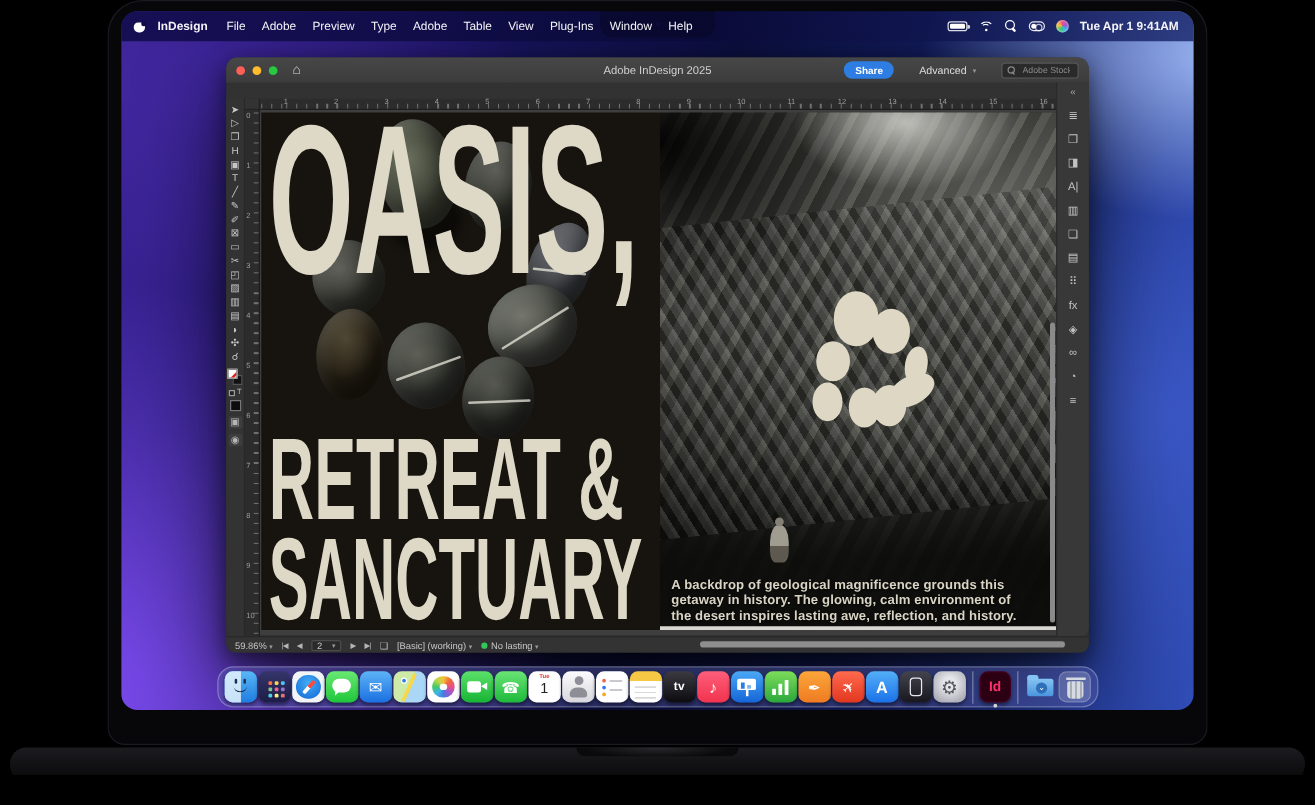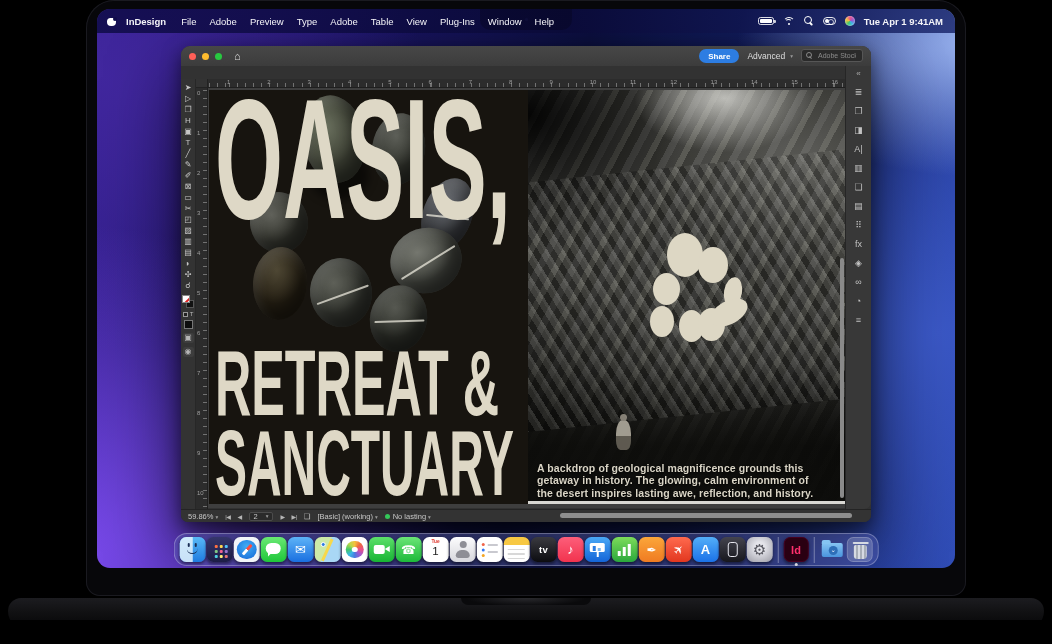--- a/index.html
+++ b/index.html
@@ -57,21 +57,21 @@
 
   
   #win{position:absolute;left:84px;top:37px;width:690px;height:476px;background:#323232;border-radius:9px 9px 7px 7px;
        box-shadow:0 30px 70px rgba(0,0,0,.65),0 6px 18px rgba(0,0,0,.5);z-index:4;font-size:8px;color:#c9c9c9;}
   #titlebar{position:absolute;left:0;top:0;right:0;height:20px;background:linear-gradient(#474747,#3c3c3c);
             border-radius:9px 9px 0 0;display:flex;align-items:center;padding:0 8px;}
   .tl{width:7px;height:7px;border-radius:50%;margin-right:6px;flex:none;}
   .tl.red{background:#ff5f57;} .tl.yel{background:#febc2e;} .tl.grn{background:#28c840;}
   .home{font-size:11px;color:#d5d5d5;margin-left:6px;}
   #win-title{position:absolute;left:0;right:0;text-align:center;font-size:9px;color:#cfcfcf;pointer-events:none;}
-  #tb-right{margin-left:auto;display:flex;gap:8px;z-index:2;}
+  #tb-right{margin-left:auto;display:flex;align-items:center;gap:20px;z-index:2;}
   .share-pill{background:#2d7de2;color:#fff;font-size:8px;font-weight:700;padding:2.5px 9px;border-radius:8px;}
   .advanced{font-size:8.5px;color:#ddd;display:flex;align-items:center;gap:3px;}
   .stock{width:62px;height:13px;background:#2a2a2a;border:1px solid #565656;border-radius:3px;
          display:flex;align-items:center;padding:0 4px;gap:3px;}
   .stock .smag{width:7px;height:7px;position:relative;flex:none;}
   .stock .smag::before{content:"";position:absolute;width:4px;height:4px;border:1px solid #888;border-radius:50%;}
   .stock .smag::after{content:"";position:absolute;left:4.2px;top:4.2px;width:1px;height:3px;background:#888;transform:rotate(-45deg);}
   .stock input{background:transparent;border:none;outline:none;color:#aaa;font-size:7px;width:100%;font-family:"Liberation Sans",sans-serif;}
   .stock input::placeholder{color:#8b8b8b;}
 
@@ -297,20 +297,21 @@
       <div id="notch">
           <span class="cam"></span>
         </div>
 
       <div id="win">
         <div id="titlebar">
           <span class="tl red"></span>
           <span class="tl yel"></span>
           <span class="tl grn"></span>
           <span class="home">⌂</span>
+          <span id="win-title">Adobe InDesign 2025</span>
           <div id="tb-right">
             <span class="share-pill">Share</span>
             <span class="advanced">
               <span>Advanced</span>
               <span class="chev">▾</span>
             </span>
             <span class="stock">
               <span class="smag"></span>
               <input placeholder="Adobe Stock" style="">
             </span>

